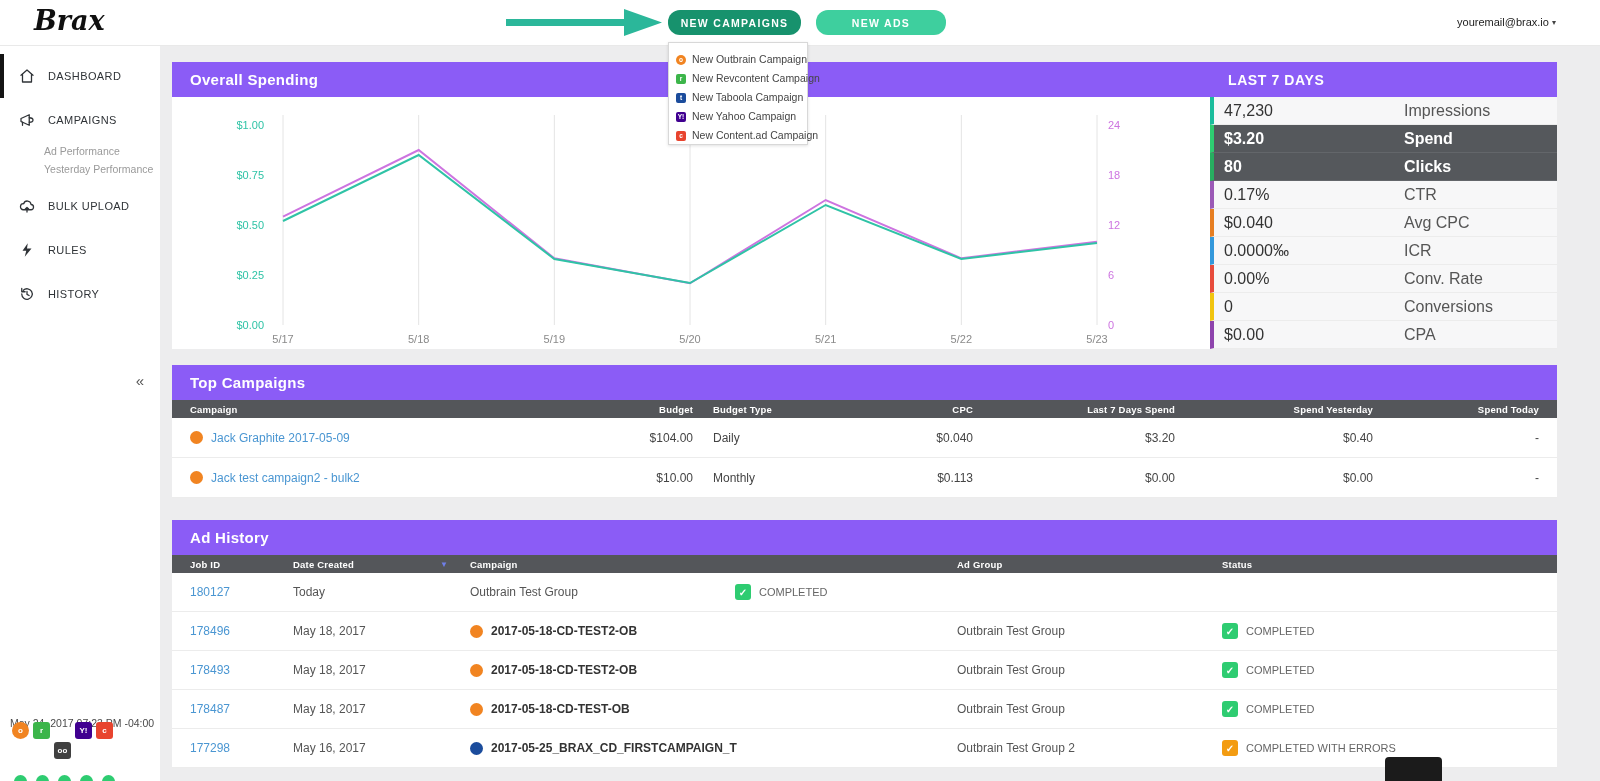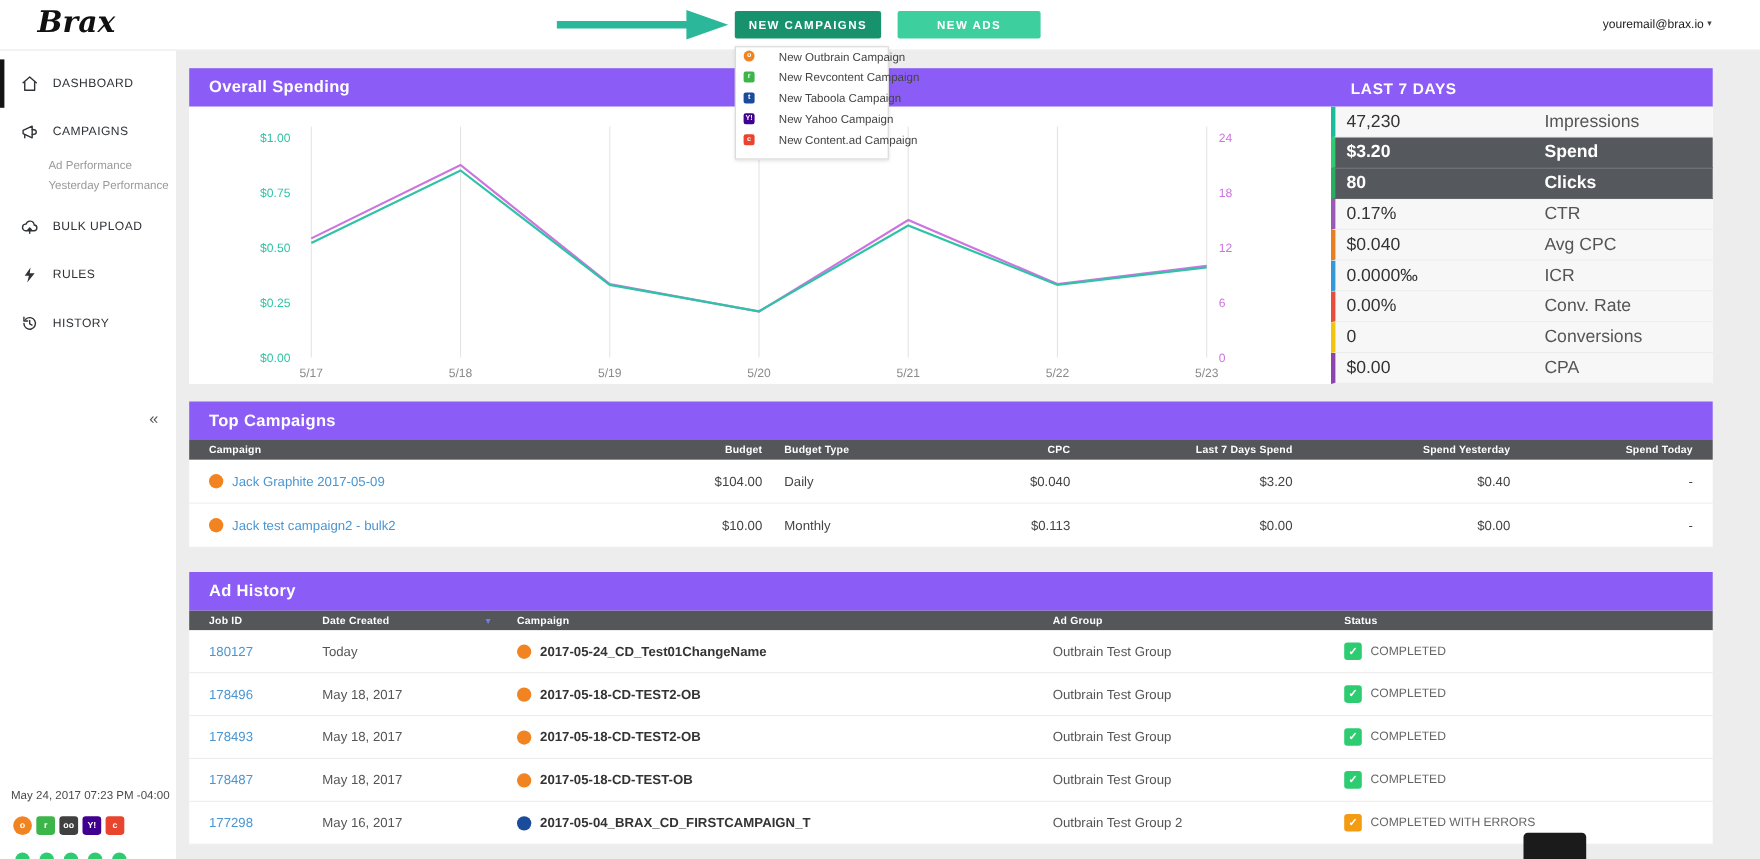--- a/index.html
+++ b/index.html
@@ -4,29 +4,29 @@
 <style>
 *{box-sizing:border-box;margin:0;padding:0}
 html,body{width:1600px;height:781px}
 body{position:relative;overflow:hidden;background:#ededee;font-family:"Liberation Sans",sans-serif;color:#333}
 svg text{font-family:"Liberation Sans",sans-serif}
 
 
 .topbar{position:absolute;top:0;left:0;width:1600px;height:46px;background:#fff;border-bottom:1px solid #e9e9e9;z-index:40}
 .logo{position:absolute;left:34px;top:5px;font-family:"DejaVu Serif",serif;font-style:italic;font-weight:700;font-size:27px;color:#101010;cursor:pointer}
 .arrow-wrap{position:absolute;left:506px;top:5px;z-index:60}
-.btn{position:absolute;top:10px;height:25px;border:none;color:#fff;font-weight:700;font-size:10.5px;letter-spacing:1.3px;cursor:pointer;font-family:"Liberation Sans",sans-serif;border-radius:2px}
+.btn{position:absolute;top:10px;height:25px;border:none;color:#fff;font-weight:700;font-size:10.5px;letter-spacing:1.3px;cursor:pointer;font-family:"Liberation Sans",sans-serif;border-radius:12px}
 .btn-campaigns{left:668px;width:133px;background:#17926d}
 .btn-ads{left:816px;width:130px;background:#3ecf9e}
 .email{position:absolute;right:44px;top:16px;font-size:11px;color:#1d1d1d;cursor:pointer;white-space:nowrap}
 .caret{font-size:8px;vertical-align:1px;color:#444}
 
 
 .dropdown{position:absolute;left:668px;top:42px;width:140px;background:#fff;border:1px solid #d8d8d8;z-index:100;padding:3px 0;box-shadow:0 1px 3px rgba(0,0,0,.12)}
-.dd-item{display:flex;align-items:flex-start;gap:22px;height:19px;padding:0 7px;font-size:10.5px;color:#454545;cursor:pointer;white-space:nowrap}
+.dd-item{display:flex;align-items:flex-end;gap:6px;height:19px;padding:0 7px;font-size:10.5px;color:#454545;cursor:pointer;white-space:nowrap}
 .dd-ic{width:10px;height:10px;border-radius:2px;flex:none;color:#fff;font-size:6.5px;font-weight:700;display:flex;align-items:center;justify-content:center;line-height:1}
 .dd-item:first-child .dd-ic{border-radius:50%}
 
 
 .sidebar{position:absolute;top:46px;left:0;width:160px;height:735px;background:#fff;z-index:30;padding-top:8px}
 .side-item{display:flex;align-items:center;gap:12px;height:44px;padding-left:14px;cursor:pointer;border-left:4px solid transparent}
 .side-item.active{border-left-color:#141414}
 .side-item .lbl{font-size:11px;font-weight:400;color:#2f3337;letter-spacing:.4px}
 .side-sub{padding:0 0 6px 0}
 .side-sub-item{font-size:10.5px;color:#9a9a9a;padding:3px 0 3px 44px;cursor:pointer}
@@ -162,21 +162,21 @@
         <path d="M12 8.5 v4 L14.8 14"></path>
       </svg>
     <span class="lbl">HISTORY</span>
   </div>
   <div class="collapse">«</div>
 
   <div class="side-time">May 24, 2017 07:23 PM -04:00</div>
   <div class="side-nets">
     <span class="net-sq round" style="background: rgb(241, 132, 33);">o</span>
     <span class="net-sq" style="background: rgb(60, 181, 74);">r</span>
-    <span class="net-sq" style="background: #404040;">oo</span>
+    <span class="net-sq" style="background: #404040; margin-top: 20px;">oo</span>
     <span class="net-sq" style="background: rgb(64, 0, 144);">Y!</span>
     <span class="net-sq" style="background: rgb(232, 68, 46);">c</span>
   </div>
   <div class="side-dots">
     <span class="dot"></span>
     <span class="dot"></span>
     <span class="dot"></span>
     <span class="dot"></span>
     <span class="dot"></span>
   </div>
@@ -311,24 +311,20 @@
         <span class="sort-ic">▼</span>
       </div>
       <div class="h-camp">Campaign</div>
       <div class="h-group">Ad Group</div>
       <div class="h-status">Status</div>
     </div>
 
     <div class="ah-row">
       <div class="h-job"><a class="link">180127</a></div>
       <div class="h-date">Today</div>
-      <div class="h-camp">
-        <span class="net-dot" style="background: rgb(241, 132, 33);"></span>
-        <span class="camp-name">2017-05-24_CD_Test01ChangeName</span>
-      </div>
       <div class="h-group">Outbrain Test Group</div>
       <div class="h-status">
         <span class="status-check" style="background: rgb(46, 204, 113);">✓</span>
         <span class="status-text">COMPLETED</span>
       </div>
     </div>
     <div class="ah-row">
       <div class="h-job"><a class="link">178496</a></div>
       <div class="h-date">May 18, 2017</div>
       <div class="h-camp">
@@ -365,21 +361,21 @@
       <div class="h-status">
         <span class="status-check" style="background: rgb(46, 204, 113);">✓</span>
         <span class="status-text">COMPLETED</span>
       </div>
     </div>
     <div class="ah-row">
       <div class="h-job"><a class="link">177298</a></div>
       <div class="h-date">May 16, 2017</div>
       <div class="h-camp">
         <span class="net-dot" style="background: rgb(27, 76, 156);"></span>
-        <span class="camp-name">2017-05-04_BRAX_CD_FIRSTCAMPAIGN_T</span>
+        <span class="camp-name">2017-05-25_BRAX_CD_FIRSTCAMPAIGN_T</span>
       </div>
       <div class="h-group">Outbrain Test Group 2</div>
       <div class="h-status">
         <span class="status-check" style="background: rgb(243, 156, 18);">✓</span>
         <span class="status-text">COMPLETED WITH ERRORS</span>
       </div>
     </div>
   </section>
 </div>
 

